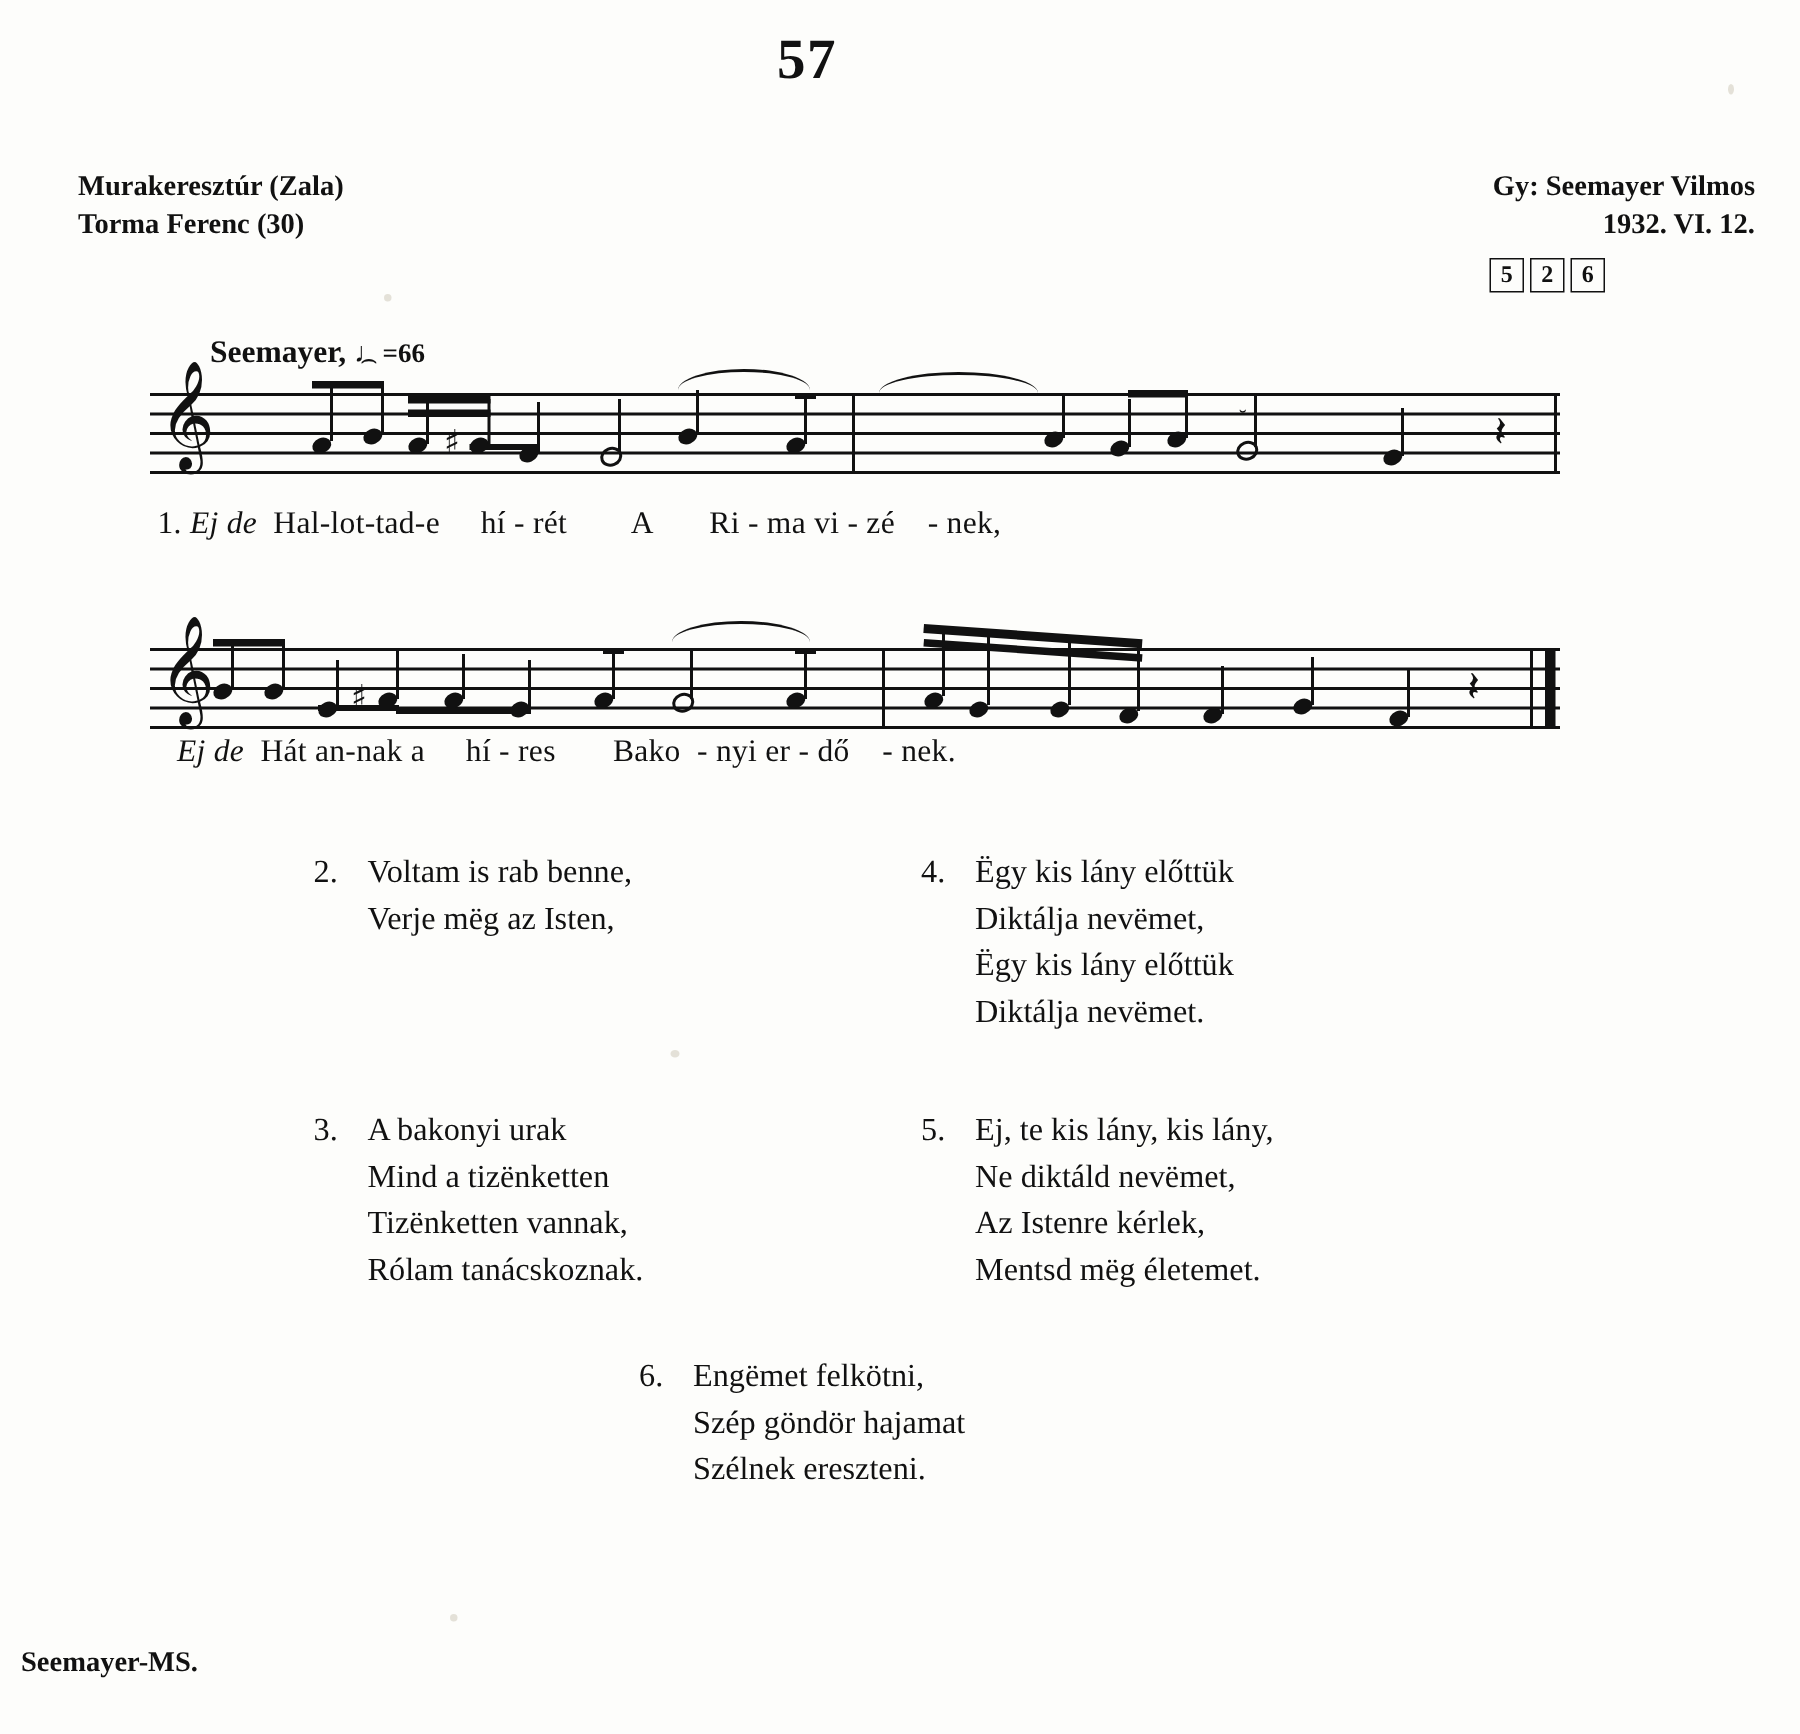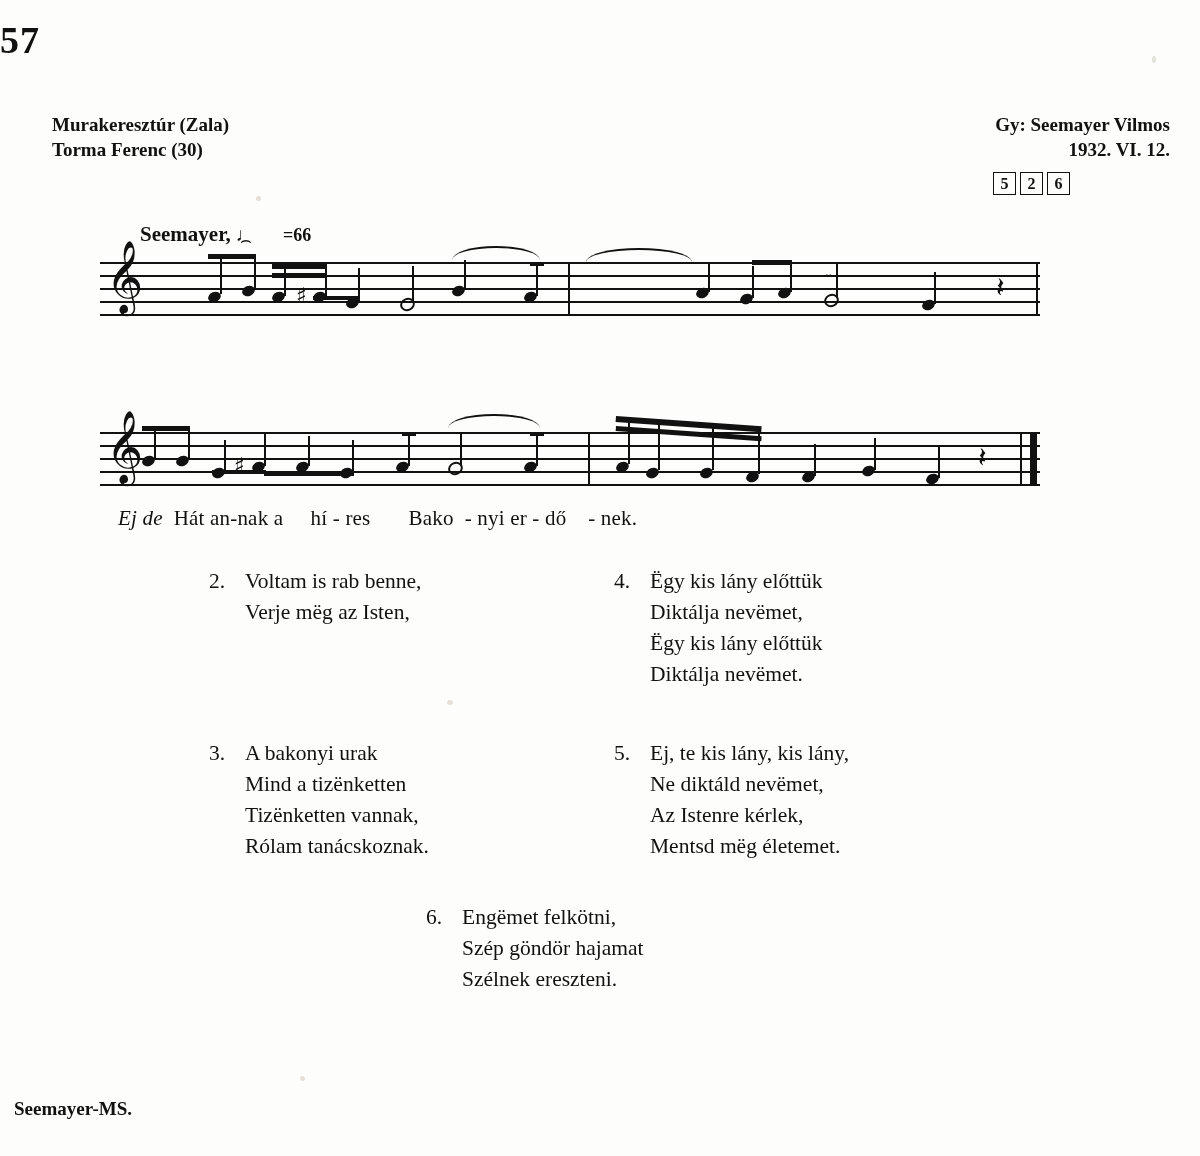--- a/index.html
+++ b/index.html
@@ -22,21 +22,21 @@
     height: 1156px;
     background: #fdfdfb;
   }
 
   
   .page-number {
     position: absolute;
     top: 18px;
     left: 0;
     width: 1076px;
-    text-align: left;
+    text-align: center;
     font-size: 38px;
     font-weight: bold;
     font-family: "Liberation Serif", serif;
     letter-spacing: 1px;
   }
   .source-left {
     position: absolute;
     left: 52px;
     top: 112px;
     font-size: 19px;
@@ -72,21 +72,21 @@
 
   
   .tempo {
     position: absolute;
     left: 140px;
     top: 222px;
     font-size: 21px;
     font-weight: bold;
   }
   .tempo .note-glyph { font-size: 19px; }
-  .tempo .eq { font-weight: bold; font-size: 18px; margin-left: 28px; }
+  .tempo .eq { font-weight: bold; font-size: 18px; }
 
   .staff-block { position: absolute; }
   .staff-block.first { left: 100px; top: 262px; width: 940px; height: 70px; }
   .staff-block.second { left: 100px; top: 432px; width: 940px; height: 70px; }
 
   .staff-lines { position: absolute; left: 0; top: 0; width: 100%; height: 56px; }
   .staff-lines .ln {
     position: absolute; left: 0; width: 100%;
     height: 1.6px; background: #111;
   }
@@ -156,21 +156,21 @@
     font-size: 15px;
     line-height: 10px;
   }
 
   .lyric-line {
     position: absolute;
     font-size: 21px;
     white-space: nowrap;
   }
   .lyric-line.l1 { left: 105px; top: 336px; letter-spacing: 0.2px; }
-  .lyric-line.l2 { left: 118px; top: 506px; letter-spacing: 0.2px; font-family: Liberation Serif, serif; }
+  .lyric-line.l2 { left: 118px; top: 488px; letter-spacing: 0.2px; font-family: Liberation Serif, serif; }
   .lyric-line i { font-style: italic; }
 
   
   .verses { position: absolute; left: 0; top: 566px; width: 1200px; }
   .verse {
     position: absolute;
     font-size: 21.5px;
     line-height: 31px;
   }
   .verse .num {
@@ -280,20 +280,23 @@
       <div class="stem" style="left:736px; top:2px; height:34px;"></div>
       <div class="breve-mark" style="left:726px; top:12px;">˘</div>
 
       <div class="nh" style="left:822px; top:38px;"></div>
       <div class="stem" style="left:834px; top:10px; height:32px;"></div>
 
       <div class="rest-q" style="left:896px; top:12px;">𝄽</div>
     </div>
   </div>
 
+  <div class="lyric-line l1">
+    <span>1.&nbsp;</span><i>Ej de</i>&nbsp; Hal-lot-tad-e &nbsp;&nbsp;&nbsp; hí - rét &nbsp;&nbsp;&nbsp;&nbsp;&nbsp;&nbsp; A &nbsp;&nbsp;&nbsp;&nbsp;&nbsp; Ri - ma vi - zé &nbsp;&nbsp; - nek,
+  </div>
 
   <div class="staff-block second">
     <div class="staff-lines">
       <div class="ln"></div>
         <div class="ln"></div>
         <div class="ln"></div>
         <div class="ln"></div>
         <div class="ln"></div>
     </div>
     <div class="clef">𝄞</div>

